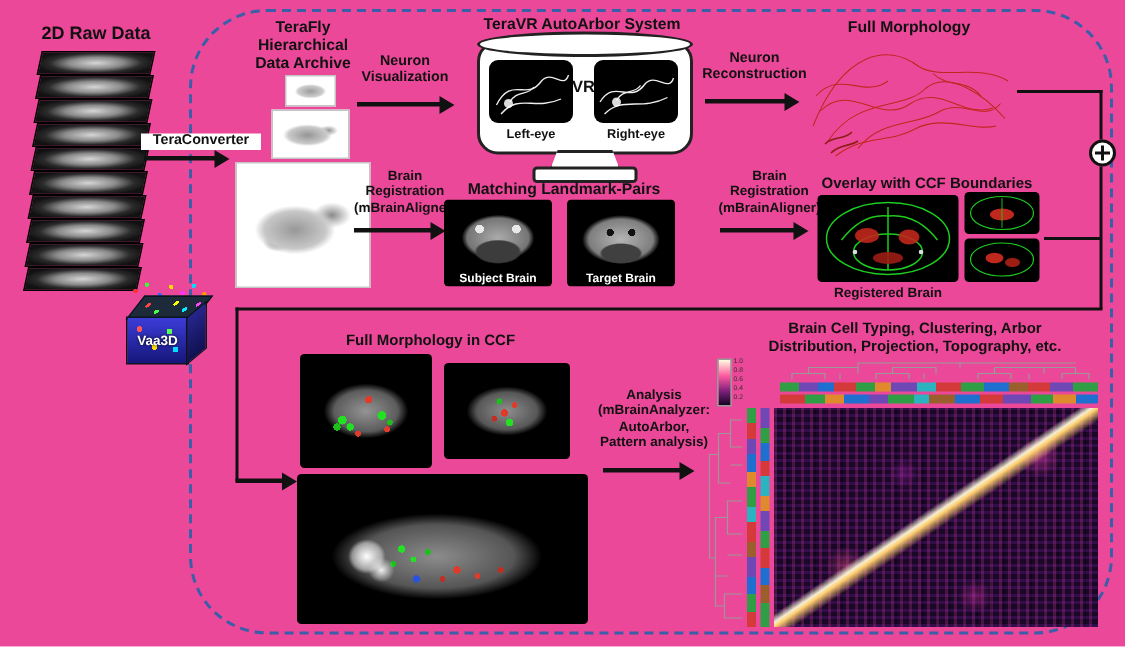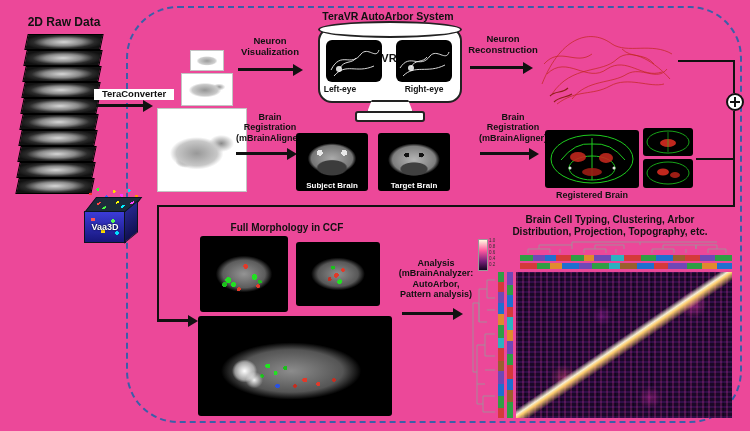--- a/index.html
+++ b/index.html
@@ -97,20 +97,23 @@
 
   <div>
     <div class="specks"></div>
     <div class="cube-top"></div>
     <div class="cube-front">
         <span>Vaa3D</span>
       </div>
     <div class="cube-side"></div>
   </div>
 
+  <div class="lbl" style="left:150px;top:12px;width:104px;font-size:10.5px;">TeraFly
+Hierarchical
+Data Archive</div>
   <div class="braincell" style="left:190px;top:50px;width:32px;height:19px;background-image:radial-gradient(ellipse 42% 32% at 50% 52%, #9b9b9b, #cecece 62%, transparent 78%);"></div>
   <div class="braincell" style="left:181px;top:73px;width:50px;height:31px;background-image:radial-gradient(ellipse 42% 30% at 46% 52%, #959595, #c9c9c9 60%, transparent 78%),radial-gradient(ellipse 16% 14% at 74% 42%, #8e8e8e, transparent 80%);"></div>
   <div class="braincell" style="left:157px;top:108px;width:88px;height:82px;background-image:radial-gradient(ellipse 40% 26% at 44% 54%, #989898, #c7c7c7 58%, transparent 76%),radial-gradient(ellipse 18% 13% at 72% 42%, #8a8a8a, transparent 80%),radial-gradient(ellipse 12% 9% at 30% 64%, #848484, transparent 85%);"></div>
 
   <div class="lbl" style="left:232px;top:36px;width:76px;font-size:9.5px;">Neuron
 Visualization</div>
   <div class="arrow" style="left:238px;top:68px;width:56px;"></div>
 
   <div class="lbl" style="left:306px;top:10px;width:164px;font-size:10.5px;">TeraVR AutoArbor System</div>
   <div>
@@ -130,30 +133,31 @@
       <svg width="56" height="42" viewBox="0 0 56 42">
           <g fill="none" stroke="#eee" stroke-width="0.9">
         <path d="M4 28C14 12,24 30,34 16C41 8,50 22,53 12"></path>
             <path d="M7 36C19 24,31 34,49 25"></path>
         <path d="M15 27C19 19,27 23,31 17"></path>
           </g>
           <circle cx="15" cy="28" r="3" fill="#fff" opacity="0.85"></circle>
         </svg>
     </div>
     <div class="lbl" style="left:381px;top:52px;width:16px;font-size:11px;">VR</div>
-    <div class="lbl" style="left:312px;top:85px;width:56px;font-size:8.5px;">Left-eye</div>
+    <div class="lbl" style="left:326px;top:85px;width:56px;font-size:8.5px;">Left-eye</div>
     <div class="lbl" style="left:396px;top:85px;width:56px;font-size:8.5px;">Right-eye</div>
     <div class="vr-strap"></div>
     <div class="vr-base"></div>
   </div>
 
   <div class="lbl" style="left:466px;top:34px;width:74px;font-size:9.5px;">Neuron
 Reconstruction</div>
   <div class="arrow" style="left:470px;top:66px;width:54px;"></div>
 
+  <div class="lbl" style="left:546px;top:12px;width:120px;font-size:10.5px;">Full Morphology</div>
   <svg class="abs" style="left:532px;top:24px;" width="150" height="88" viewBox="0 0 150 88">
     <g fill="none" stroke="#c0271d" stroke-width="0.7">
       <path d="M10 60C30 10,60 5,80 20C95 30,120 18,140 30"></path>
       <path d="M20 70C40 40,70 50,85 35C100 22,125 40,138 55"></path>
       <path d="M15 50C35 30,55 60,75 45C95 32,110 55,130 48"></path>
       <path d="M40 75C55 55,80 60,95 50C110 42,125 58,135 45"></path>
       <path d="M25 80C45 65,60 72,78 62C96 52,118 64,132 60"></path>
       <path d="M12 40C28 22,44 42,60 30"></path>
       <path d="M90 25C100 35,112 28,122 40"></path>
     </g>
@@ -170,38 +174,40 @@
   <div class="cline" style="left:696px;top:158px;width:38px;height:2px;"></div>
   <div class="cline" style="left:157px;top:205px;width:578px;height:2px;"></div>
   <div class="cline" style="left:157px;top:205px;width:2px;height:116px;"></div>
   <div class="arrow" style="left:157px;top:319px;width:32px;"></div>
 
   <div class="lbl" style="left:230px;top:112px;width:80px;font-size:9px;">Brain
 Registration
 (mBrainAligner)</div>
   <div class="arrow" style="left:236px;top:152px;width:52px;"></div>
 
+  <div class="lbl" style="left:300px;top:120px;width:152px;font-size:10.5px;">Matching Landmark-Pairs</div>
   <div class="panel" style="left:378px;top:133px;width:72px;height:58px;
        background-image:radial-gradient(circle 2.5px at 40% 38%, #111 96%, transparent),radial-gradient(circle 2.5px at 60% 38%, #111 96%, transparent),
        radial-gradient(ellipse 20% 12% at 50% 62%, #404040 88%, transparent),
        radial-gradient(ellipse 45% 35% at 50% 46%, #b5b5b5, #7e7e7e 66%, transparent 80%);">
     <div class="cap">Target Brain</div>
   </div>
   <div class="panel" style="left:296px;top:133px;width:72px;height:58px;
        background-image:radial-gradient(circle 3px at 33% 34%, #e8e8e8 96%, transparent),radial-gradient(circle 3px at 67% 34%, #e8e8e8 96%, transparent),
        radial-gradient(ellipse 22% 14% at 50% 60%, #3c3c3c 88%, transparent),
        radial-gradient(ellipse 42% 33% at 50% 44%, #ababab, #757575 68%, transparent 80%);">
     <div class="cap">Subject Brain</div>
   </div>
 
   <div class="lbl" style="left:474px;top:112px;width:78px;font-size:9px;">Brain
 Registration
 (mBrainAligner)</div>
   <div class="arrow" style="left:480px;top:152px;width:50px;"></div>
 
+  <div class="lbl" style="left:538px;top:117px;width:160px;font-size:10px;">Overlay with CCF Boundaries</div>
   <div class="panel" style="left:545px;top:130px;width:94px;height:58px;">
     <svg width="94" height="58" viewBox="0 0 94 58">
       <g fill="none" stroke="#1ecb1e" stroke-width="1">
         <ellipse cx="47" cy="29" rx="41" ry="24"></ellipse>
         <path d="M16 30Q30 12,47 14Q66 12,80 30"></path>
         <ellipse cx="47" cy="38" rx="23" ry="12"></ellipse>
         <path d="M47 8V50"></path>
       </g>
       <ellipse cx="33" cy="27" rx="8" ry="5" fill="#c0271d" opacity="0.9"></ellipse>
       <ellipse cx="61" cy="28" rx="7" ry="5" fill="#c0271d" opacity="0.9"></ellipse>

